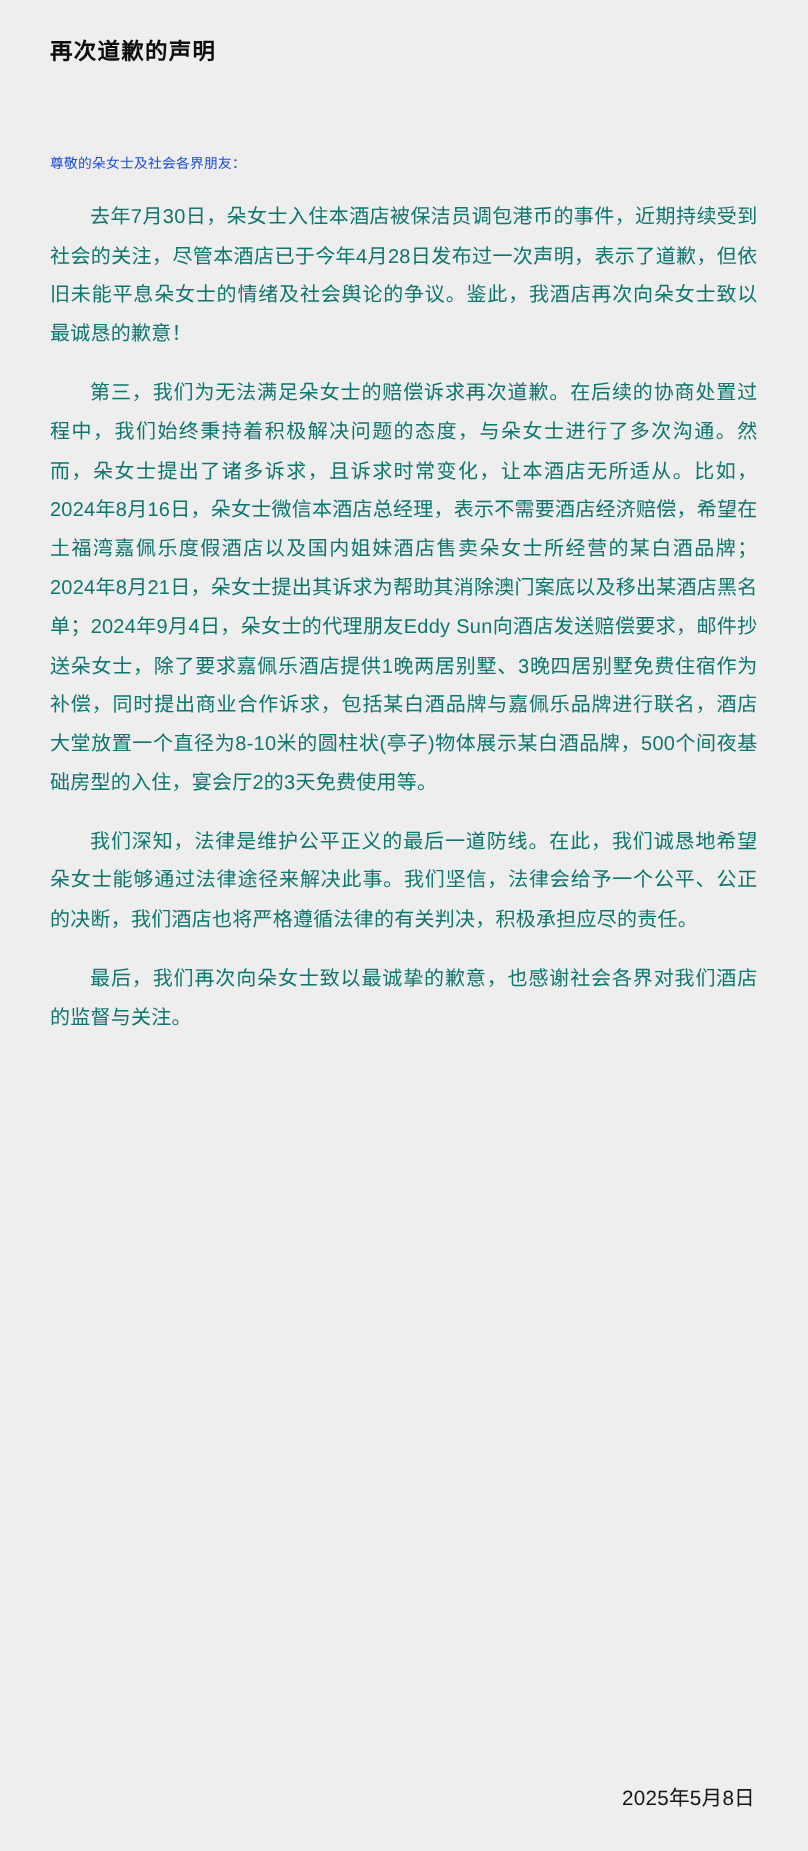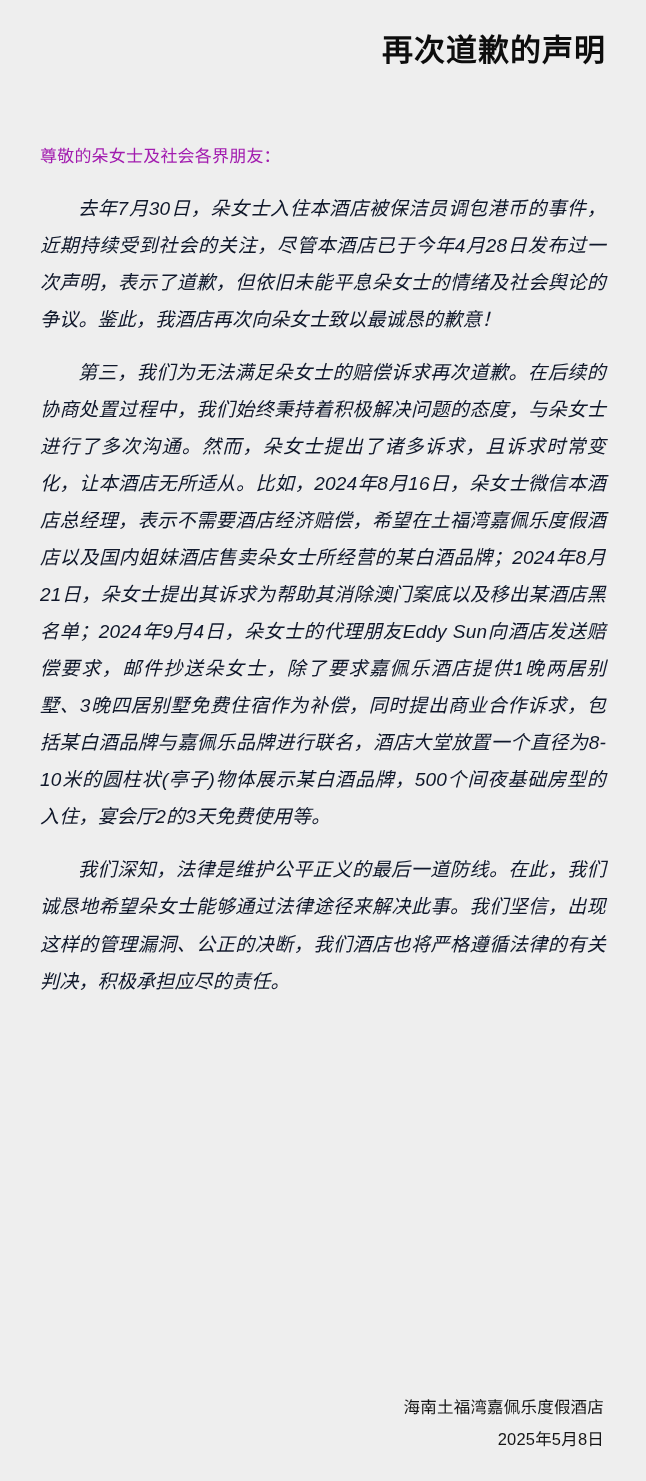--- a/index.html
+++ b/index.html
@@ -17,50 +17,48 @@
   .page {
     width: 646px;
     min-height: 1481px;
     box-sizing: border-box;
     background: #eeeeee;
     padding: 0 40px 26px 40px;
     display: flex;
     flex-direction: column;
   }
   .doc-title {
-    text-align: right;
-    font-size: 31px;
+    text-align: left;
+    font-size: 18px;
     font-weight: bold;
     letter-spacing: 1px;
     color: #0d0d0d;
     margin: 0;
     padding: 28px 0 0 0;
     line-height: 1.5;
   }
   .title-spacer {
     height: 66px;
   }
   .salutation {
-    font-size: 17px;
+    font-size: 11px;
     line-height: 1.95;
-    color: #a21caf;
+    color: #1d4ed8;
     margin: 0 0 16px 0;
     letter-spacing: 0.2px;
-    font-family: Liberation Mono, monospace;
   }
   .para {
-    font-size: 19px;
+    font-size: 16px;
     line-height: 1.95;
-    color: #0f172a;
+    color: #0f766e;
     margin: 0 0 16px 0;
     text-indent: 2em;
     text-align: justify;
     text-justify: inter-ideograph;
     letter-spacing: 0.2px;
-    font-style: italic;
   }
   .sign-block {
     margin-top: 30px;
     text-align: right;
     padding-right: 2px;
   }
   .sign-org {
     font-size: 16.5px;
     line-height: 1.9;
     color: #151515;
@@ -83,22 +81,22 @@
 <div class="page">
 
   <h1 class="doc-title">再次道歉的声明</h1>
 
   <div class="title-spacer"></div>
 
   <p class="salutation">尊敬的朵女士及社会各界朋友：</p>
 
   <p class="para">去年7月30日，朵女士入住本酒店被保洁员调包港币的事件，近期持续受到社会的关注，尽管本酒店已于今年4月28日发布过一次声明，表示了道歉，但依旧未能平息朵女士的情绪及社会舆论的争议。鉴此，我酒店再次向朵女士致以最诚恳的歉意！</p>
   <p class="para">第三，我们为无法满足朵女士的赔偿诉求再次道歉。在后续的协商处置过程中，我们始终秉持着积极解决问题的态度，与朵女士进行了多次沟通。然而，朵女士提出了诸多诉求，且诉求时常变化，让本酒店无所适从。比如，2024年8月16日，朵女士微信本酒店总经理，表示不需要酒店经济赔偿，希望在土福湾嘉佩乐度假酒店以及国内姐妹酒店售卖朵女士所经营的某白酒品牌；2024年8月21日，朵女士提出其诉求为帮助其消除澳门案底以及移出某酒店黑名单；2024年9月4日，朵女士的代理朋友Eddy Sun向酒店发送赔偿要求，邮件抄送朵女士，除了要求嘉佩乐酒店提供1晚两居别墅、3晚四居别墅免费住宿作为补偿，同时提出商业合作诉求，包括某白酒品牌与嘉佩乐品牌进行联名，酒店大堂放置一个直径为8-10米的圆柱状(亭子)物体展示某白酒品牌，500个间夜基础房型的入住，宴会厅2的3天免费使用等。</p>
-  <p class="para">我们深知，法律是维护公平正义的最后一道防线。在此，我们诚恳地希望朵女士能够通过法律途径来解决此事。我们坚信，出现这样的管理漏洞、公正的决断，我们酒店也将严格遵循法律的有关判决，积极承担应尽的责任。</p>
+  <p class="para">我们深知，法律是维护公平正义的最后一道防线。在此，我们诚恳地希望朵女士能够通过法律途径来解决此事。我们坚信，法律会给予一个公平、公正的决断，我们酒店也将严格遵循法律的有关判决，积极承担应尽的责任。</p>
+  <p class="para">最后，我们再次向朵女士致以最诚挚的歉意，也感谢社会各界对我们酒店的监督与关注。</p>
 
   <div class="spacer-grow"></div>
 
   <div class="sign-block">
-    <div class="sign-org">海南土福湾嘉佩乐度假酒店</div>
     <div class="sign-date">2025年5月8日</div>
   </div>
 
 </div>
 
 </body></html>

